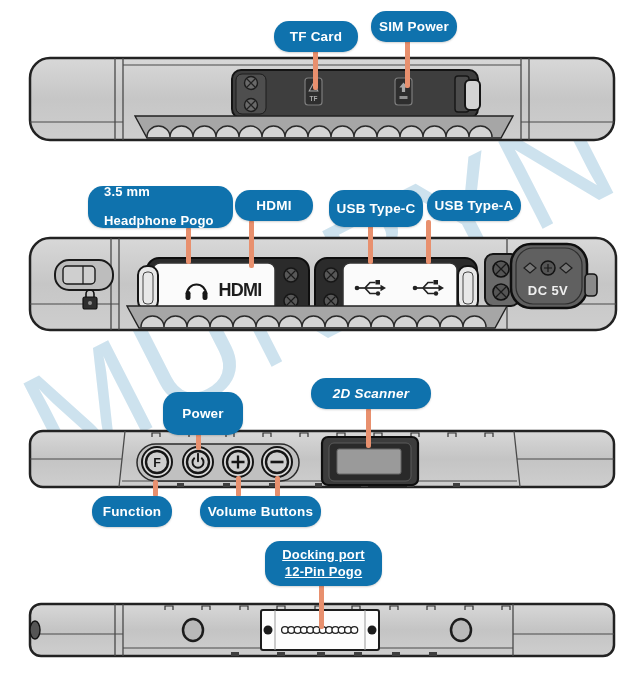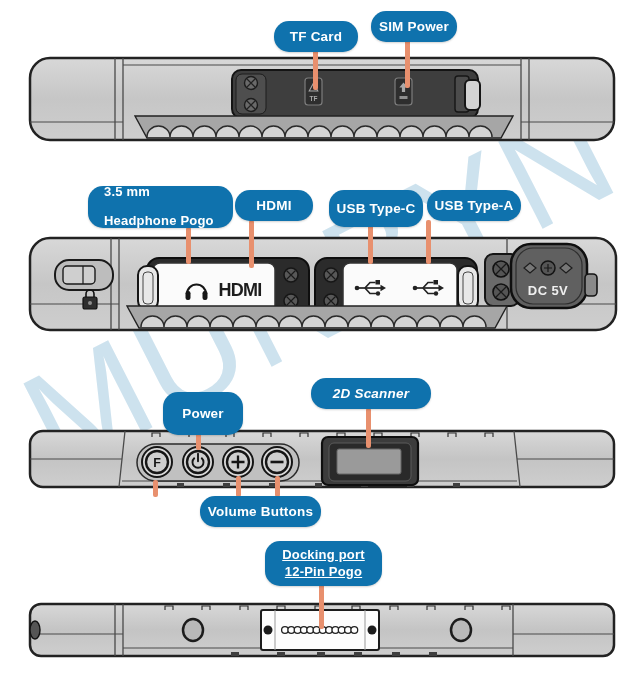--- a/index.html
+++ b/index.html
@@ -262,20 +262,23 @@
   <div class="leader" style="left:366px;top:408px;height:40px;"></div>
   <div class="leader" style="left:153px;top:480px;height:17px;"></div>
   <div class="leader" style="left:236px;top:476px;height:21px;"></div>
   <div class="leader" style="left:275px;top:476px;height:21px;"></div>
   <div class="pill" style="left:163px;top:392px;width:80px;height:43px;">
     <span>Power</span>
   </div>
   <div class="pill" style="left:311px;top:378px;width:120px;height:31px;font-style:italic;">
     <span>2D Scanner</span>
   </div>
+  <div class="pill" style="left:92px;top:496px;width:80px;height:31px;">
+    <span>Function</span>
+  </div>
   <div class="pill" style="left:200px;top:496px;width:121px;height:31px;">
     <span>Volume Buttons</span>
   </div>
 
   <svg class="device" style="left:27px;top:594px;" width="590" height="70" viewBox="0 0 590 70">
     <defs>
       <linearGradient id="g4" x1="0" y1="0" x2="0" y2="1">
         <stop offset="0" stop-color="#d8d8d8"></stop>
           <stop offset="0.5" stop-color="#c4c4c4"></stop>
           <stop offset="1" stop-color="#cecece"></stop>

